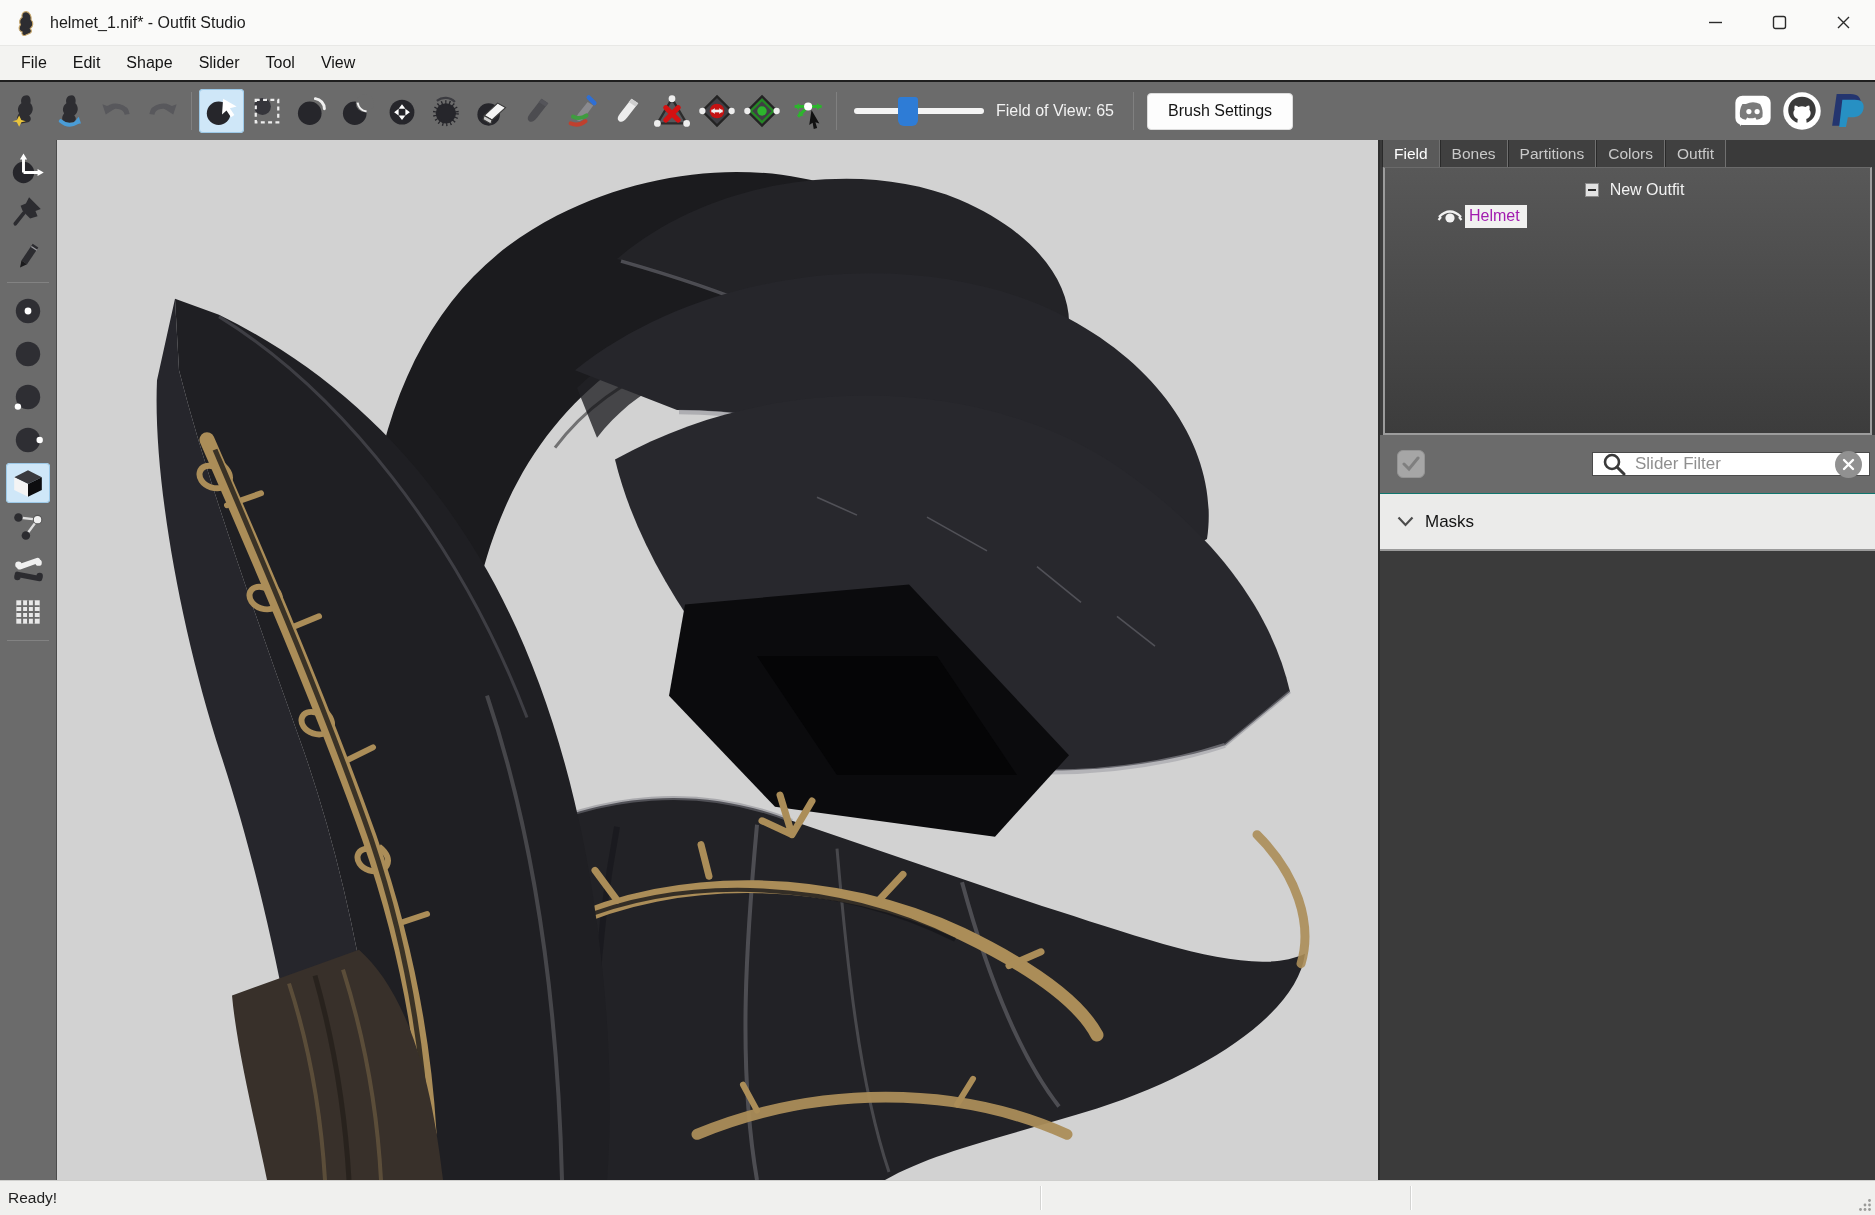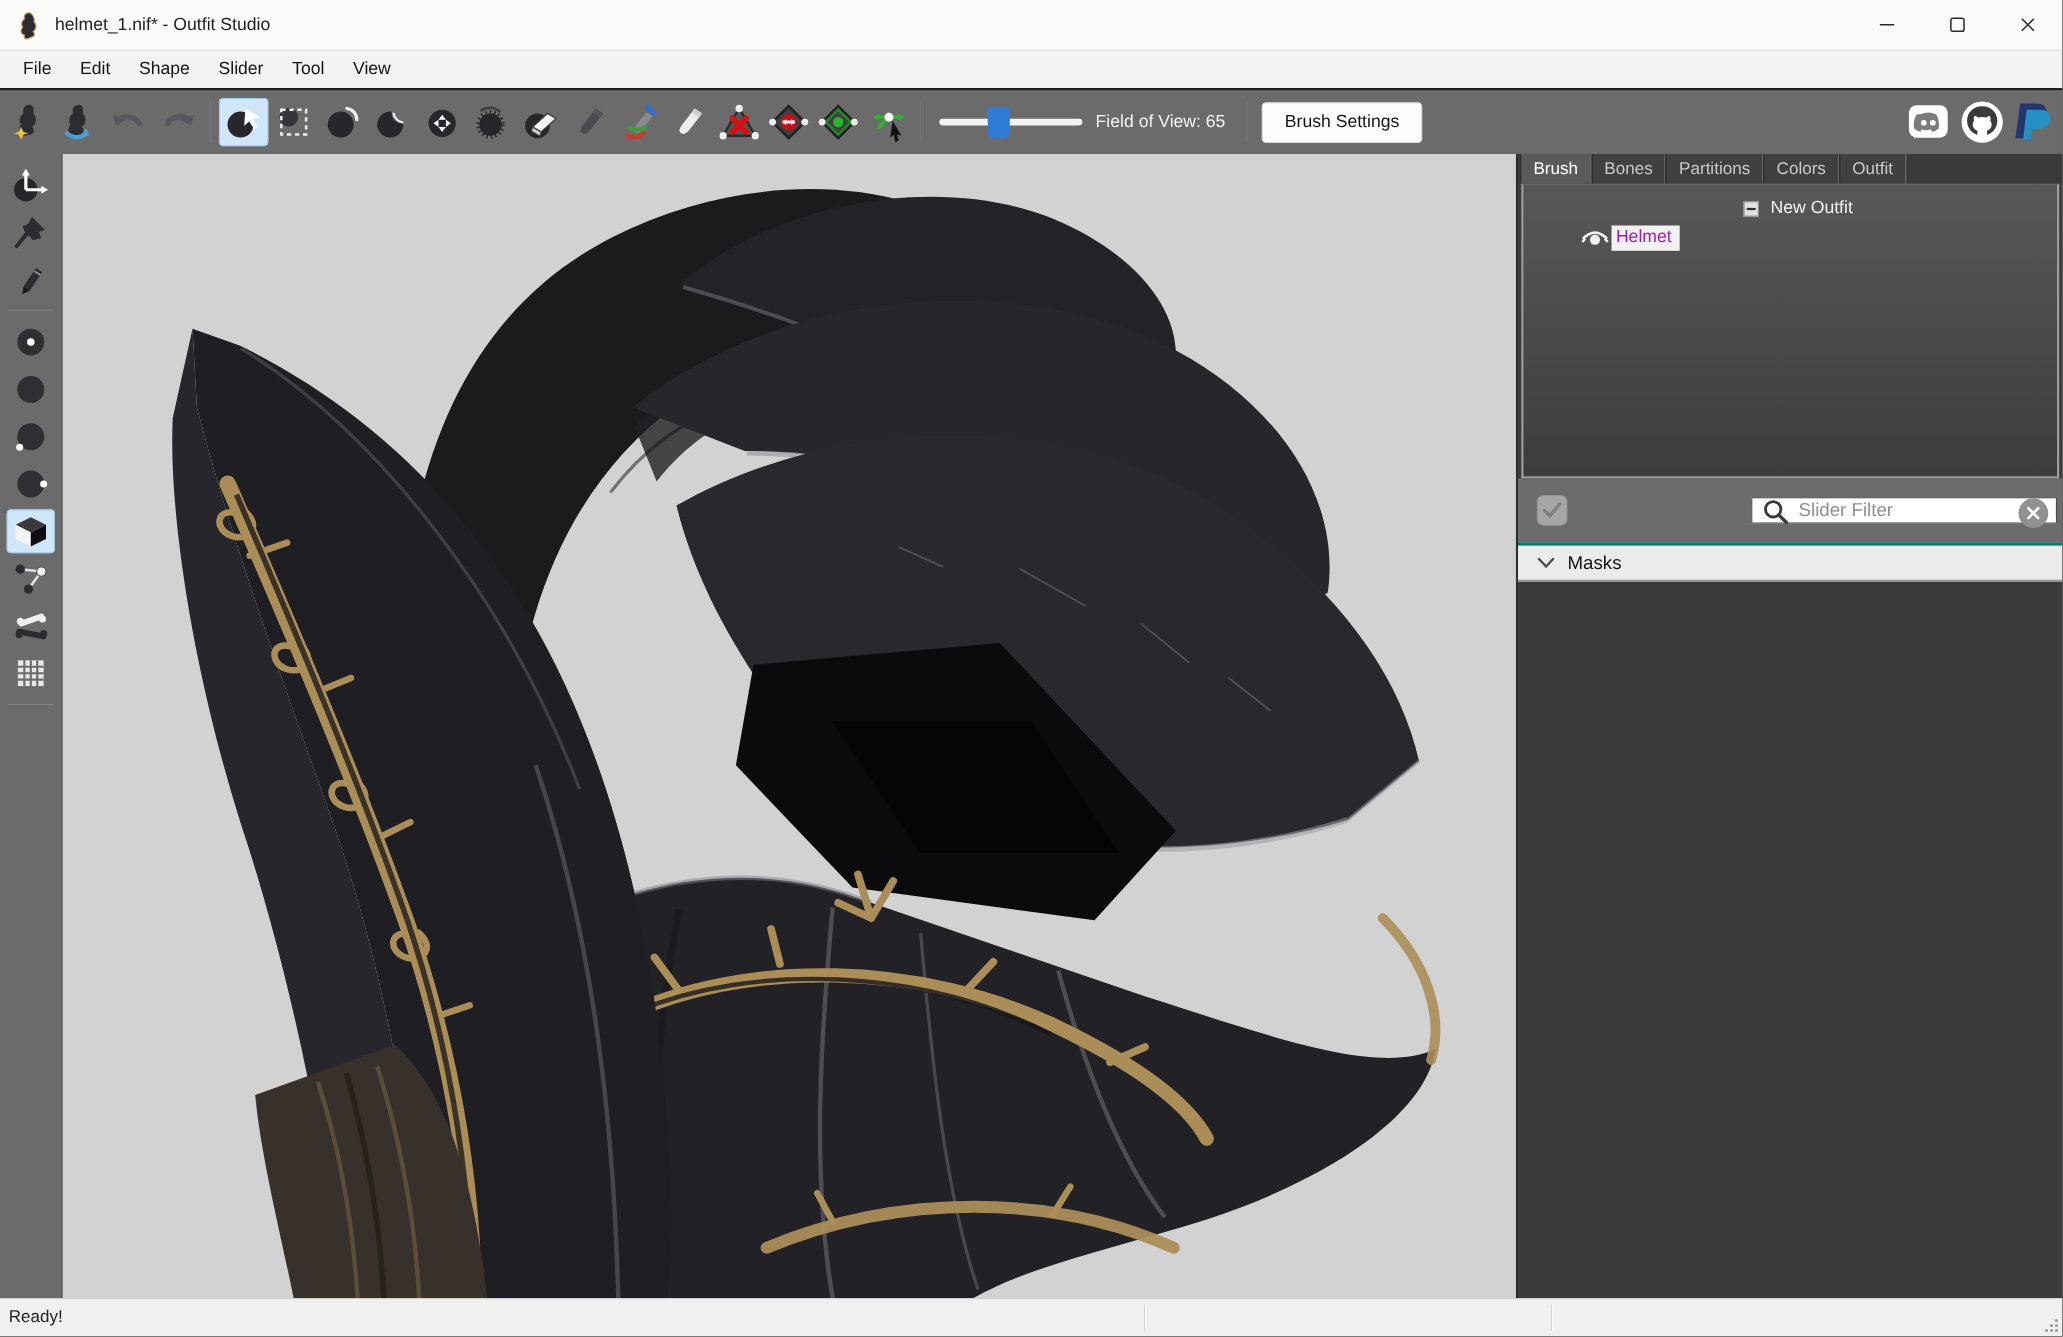--- a/index.html
+++ b/index.html
@@ -45,25 +45,25 @@
   .tab.active{background:#5a5a5a;color:#ffffff;}
   .tree-panel{height:268px;margin:0 3px;background:linear-gradient(#585858,#3c3c3c);border:2px solid #9c9c9c;border-top:1px solid #6a6a6a;padding-top:8px;flex:0 0 auto;}
   .tree-row{display:flex;align-items:center;height:27px;color:#f2f2f2;font-size:16px;}
   .tree-root{padding-left:14px;gap:11px;justify-content:center;}
   .tree-child{padding-left:52px;gap:2px;}
   .expander{width:14px;height:14px;background:#e2e2e2;border:1px solid #8a8a8a;display:flex;align-items:center;justify-content:center;flex:0 0 auto;}
   .expander .minus{width:8px;height:2px;background:#2b2b2b;}
   .tree-sel{background:#f1f1f0;color:#a21caf;padding:2px 7px 3px 4px;}
   .filter-row{height:58px;background:#6b6b6b;display:flex;align-items:center;flex:0 0 auto;}
   .filter-check{width:28px;height:28px;margin-left:17px;background:#a6a6a6;border:1px solid #949494;border-radius:6px;display:flex;align-items:center;justify-content:center;}
-  .search-box{margin-left:auto;margin-right:5px;width:278px;height:24px;background:#ffffff;border:1px solid #4a4a4a;display:flex;}
+  .search-box{margin-left:auto;margin-right:5px;width:278px;height:24px;background:#ffffff;border:1px solid #4a4a4a;display:flex;align-items:center;}
   .search-box input{flex:1;border:none;outline:none;font-size:17px;color:#333;font-family:"Liberation Sans",sans-serif;min-width:0;background:transparent;}
   .search-box input::placeholder{color:#8f8f8f;}
   .clear-btn{width:27px;height:27px;border-radius:50%;background:#919191;display:flex;align-items:center;justify-content:center;margin:0 7px 0 4px;flex:0 0 auto;}
-  .masks-header{height:36px;background:#ebebea;border-top:3px solid #0f766e;border-bottom:2px solid #9a9a9a;display:flex;align-items:center;flex:0 0 auto;}
+  .masks-header{height:58px;background:#ebebea;border-top:1px solid #0f766e;border-bottom:2px solid #9a9a9a;display:flex;align-items:center;flex:0 0 auto;}
   .masks-label{margin-left:11px;font-size:17px;color:#141414;}
   .panel-rest{flex:1;background:#3b3b3b;}
   
   .statusbar{height:35px;background:#f0f0ee;border-top:1px solid #cfcfcd;position:relative;display:flex;align-items:center;flex:0 0 auto;}
   .status-text{padding-left:8px;font-size:15.5px;color:#1f1f1f;}
   .status-div{position:absolute;top:5px;bottom:5px;width:1px;background:#d4d4d2;box-shadow:1px 0 0 #ffffff;}
   .grip{position:absolute;right:3px;bottom:3px;}
 </style>
 </head>
 <body>
@@ -390,21 +390,21 @@
         <path d="M158 312 C208 430 266 566 314 704 C346 800 364 898 370 996" stroke="#141416" stroke-width="5" fill="none" opacity="0.75"></path>
 
         <path d="M175 862 L302 816 C342 852 372 922 386 1048 L210 1048 C196 980 180 916 175 862 Z" fill="#38302a"></path>
         <path d="M232 850 C252 912 264 982 268 1048 M286 836 C306 900 320 972 324 1048" stroke="#6b5a40" stroke-width="4" fill="none" opacity="0.7"></path>
         <path d="M258 842 C276 906 288 978 292 1048" stroke="#241f1a" stroke-width="5" fill="none" opacity="0.8"></path>
       </svg>
     </div>
 
     <div class="right-panel">
       <div class="tab-row">
-        <div class="tab active">Brush</div>
+        <div class="tab active">Field</div>
         <div class="tab">Bones</div>
         <div class="tab">Partitions</div>
         <div class="tab">Colors</div>
         <div class="tab">Outfit</div>
       </div>
 
       <div class="tree-panel">
         <div class="tree-row tree-root">
           <div class="expander">
               <div class="minus"></div>

